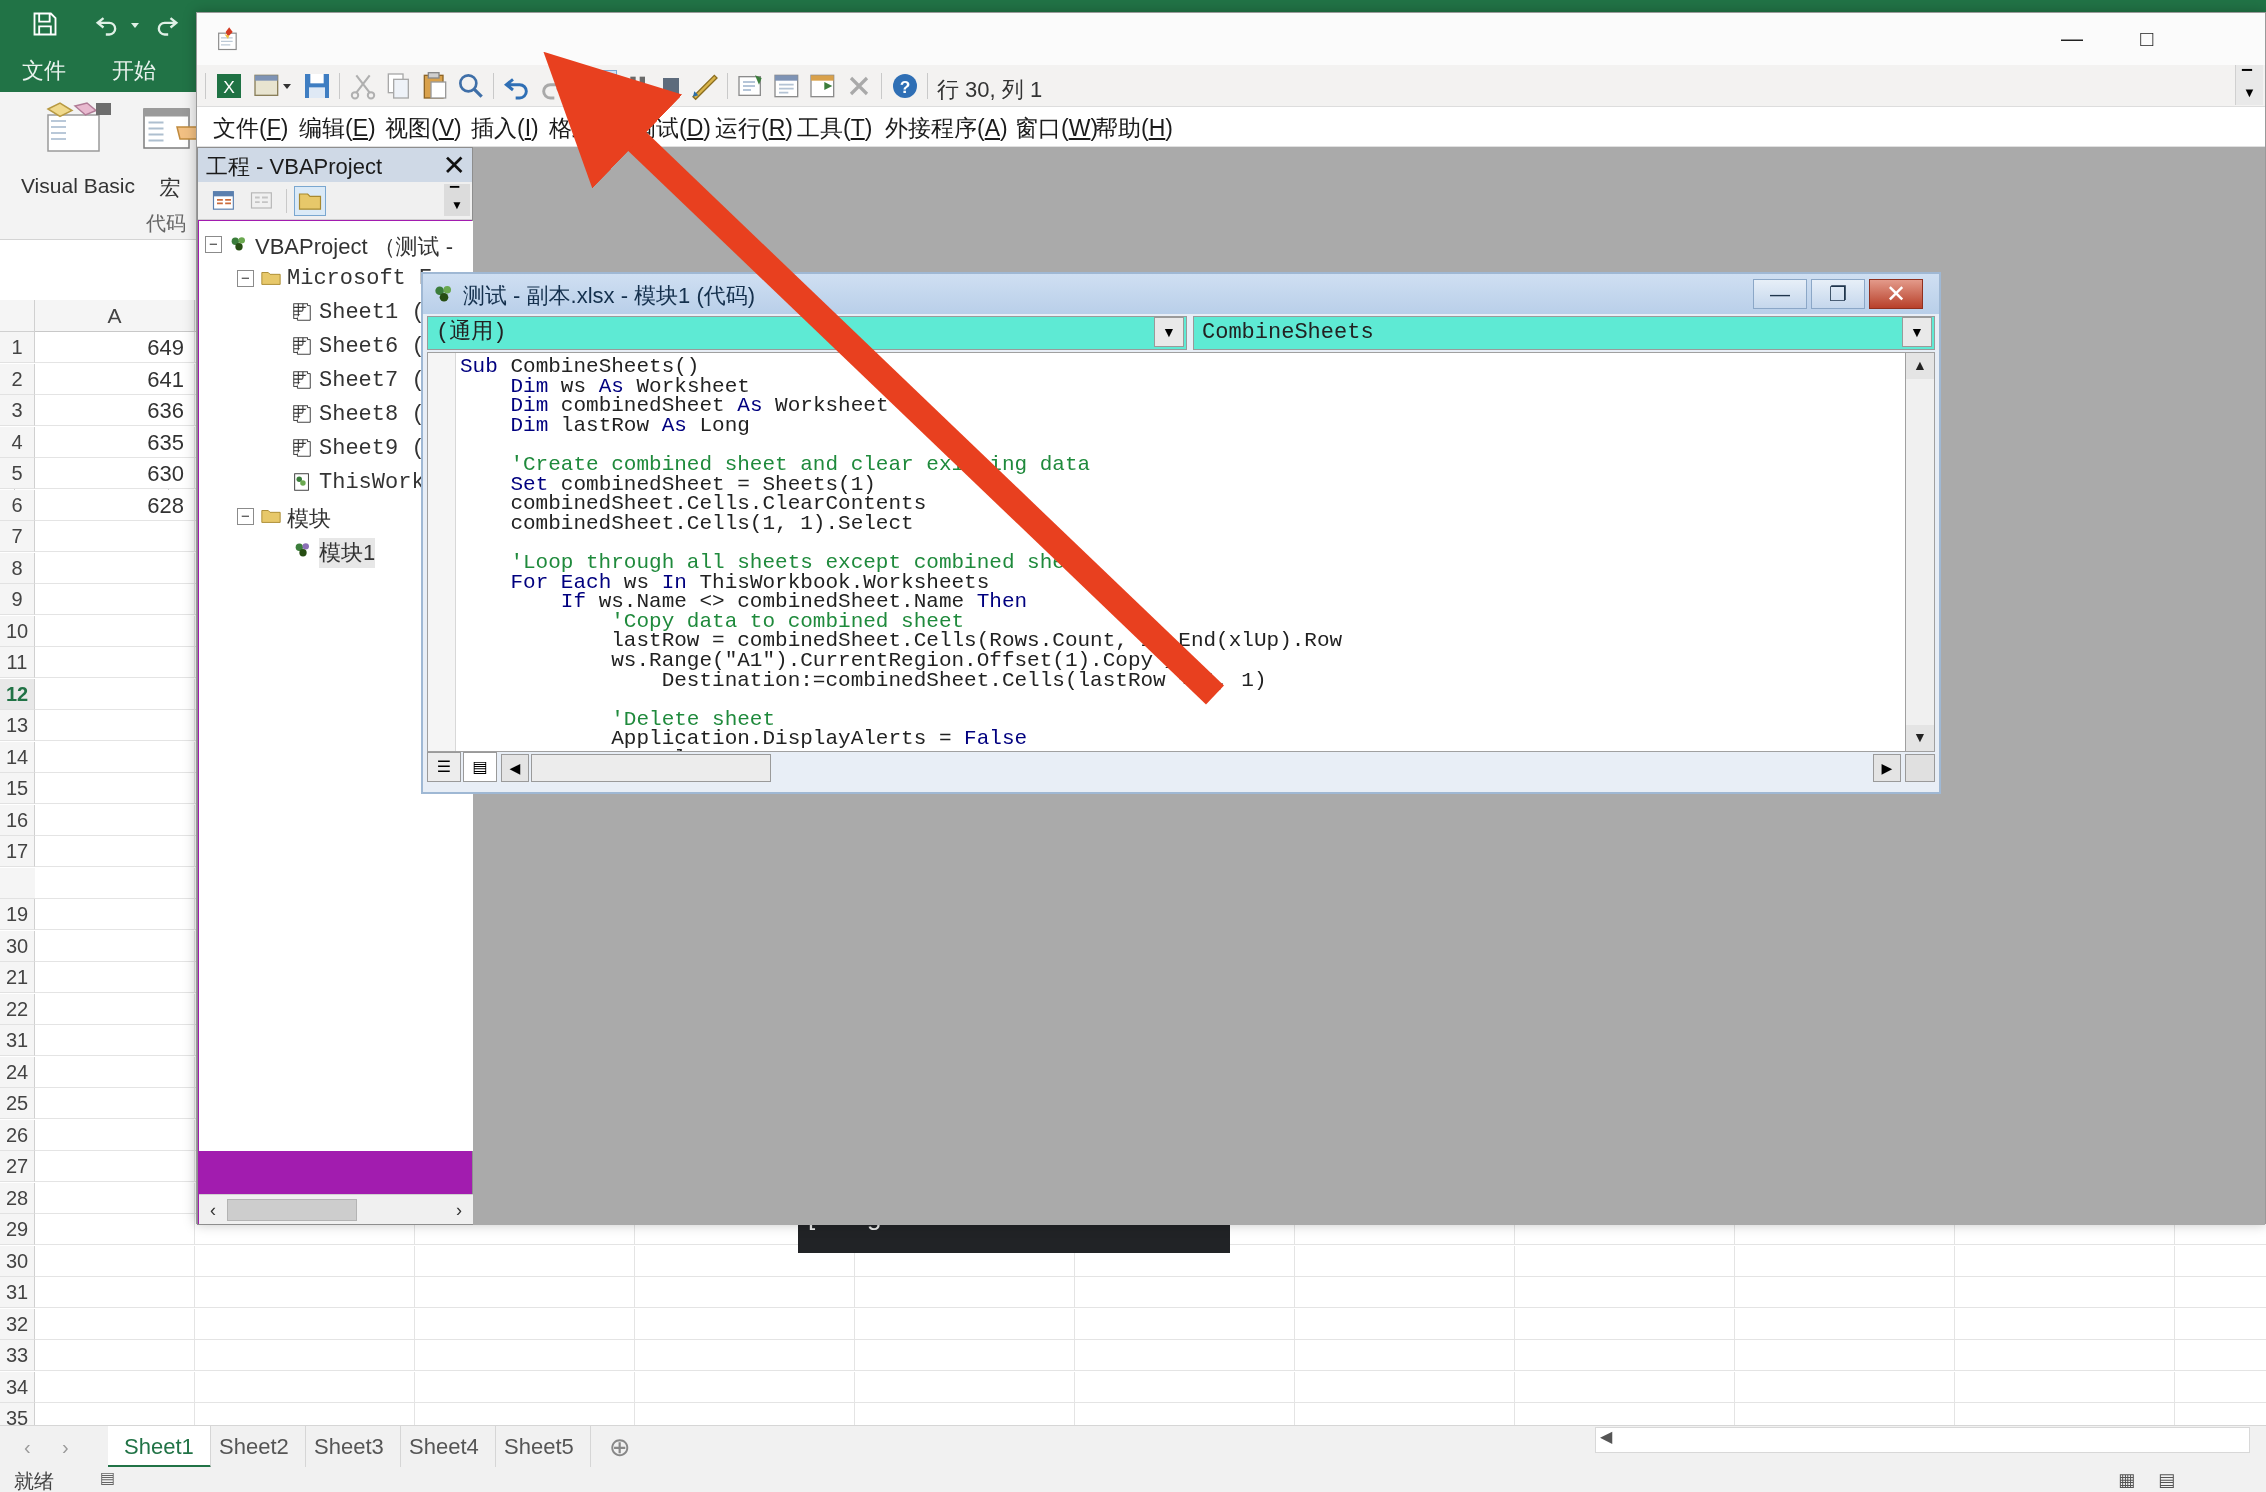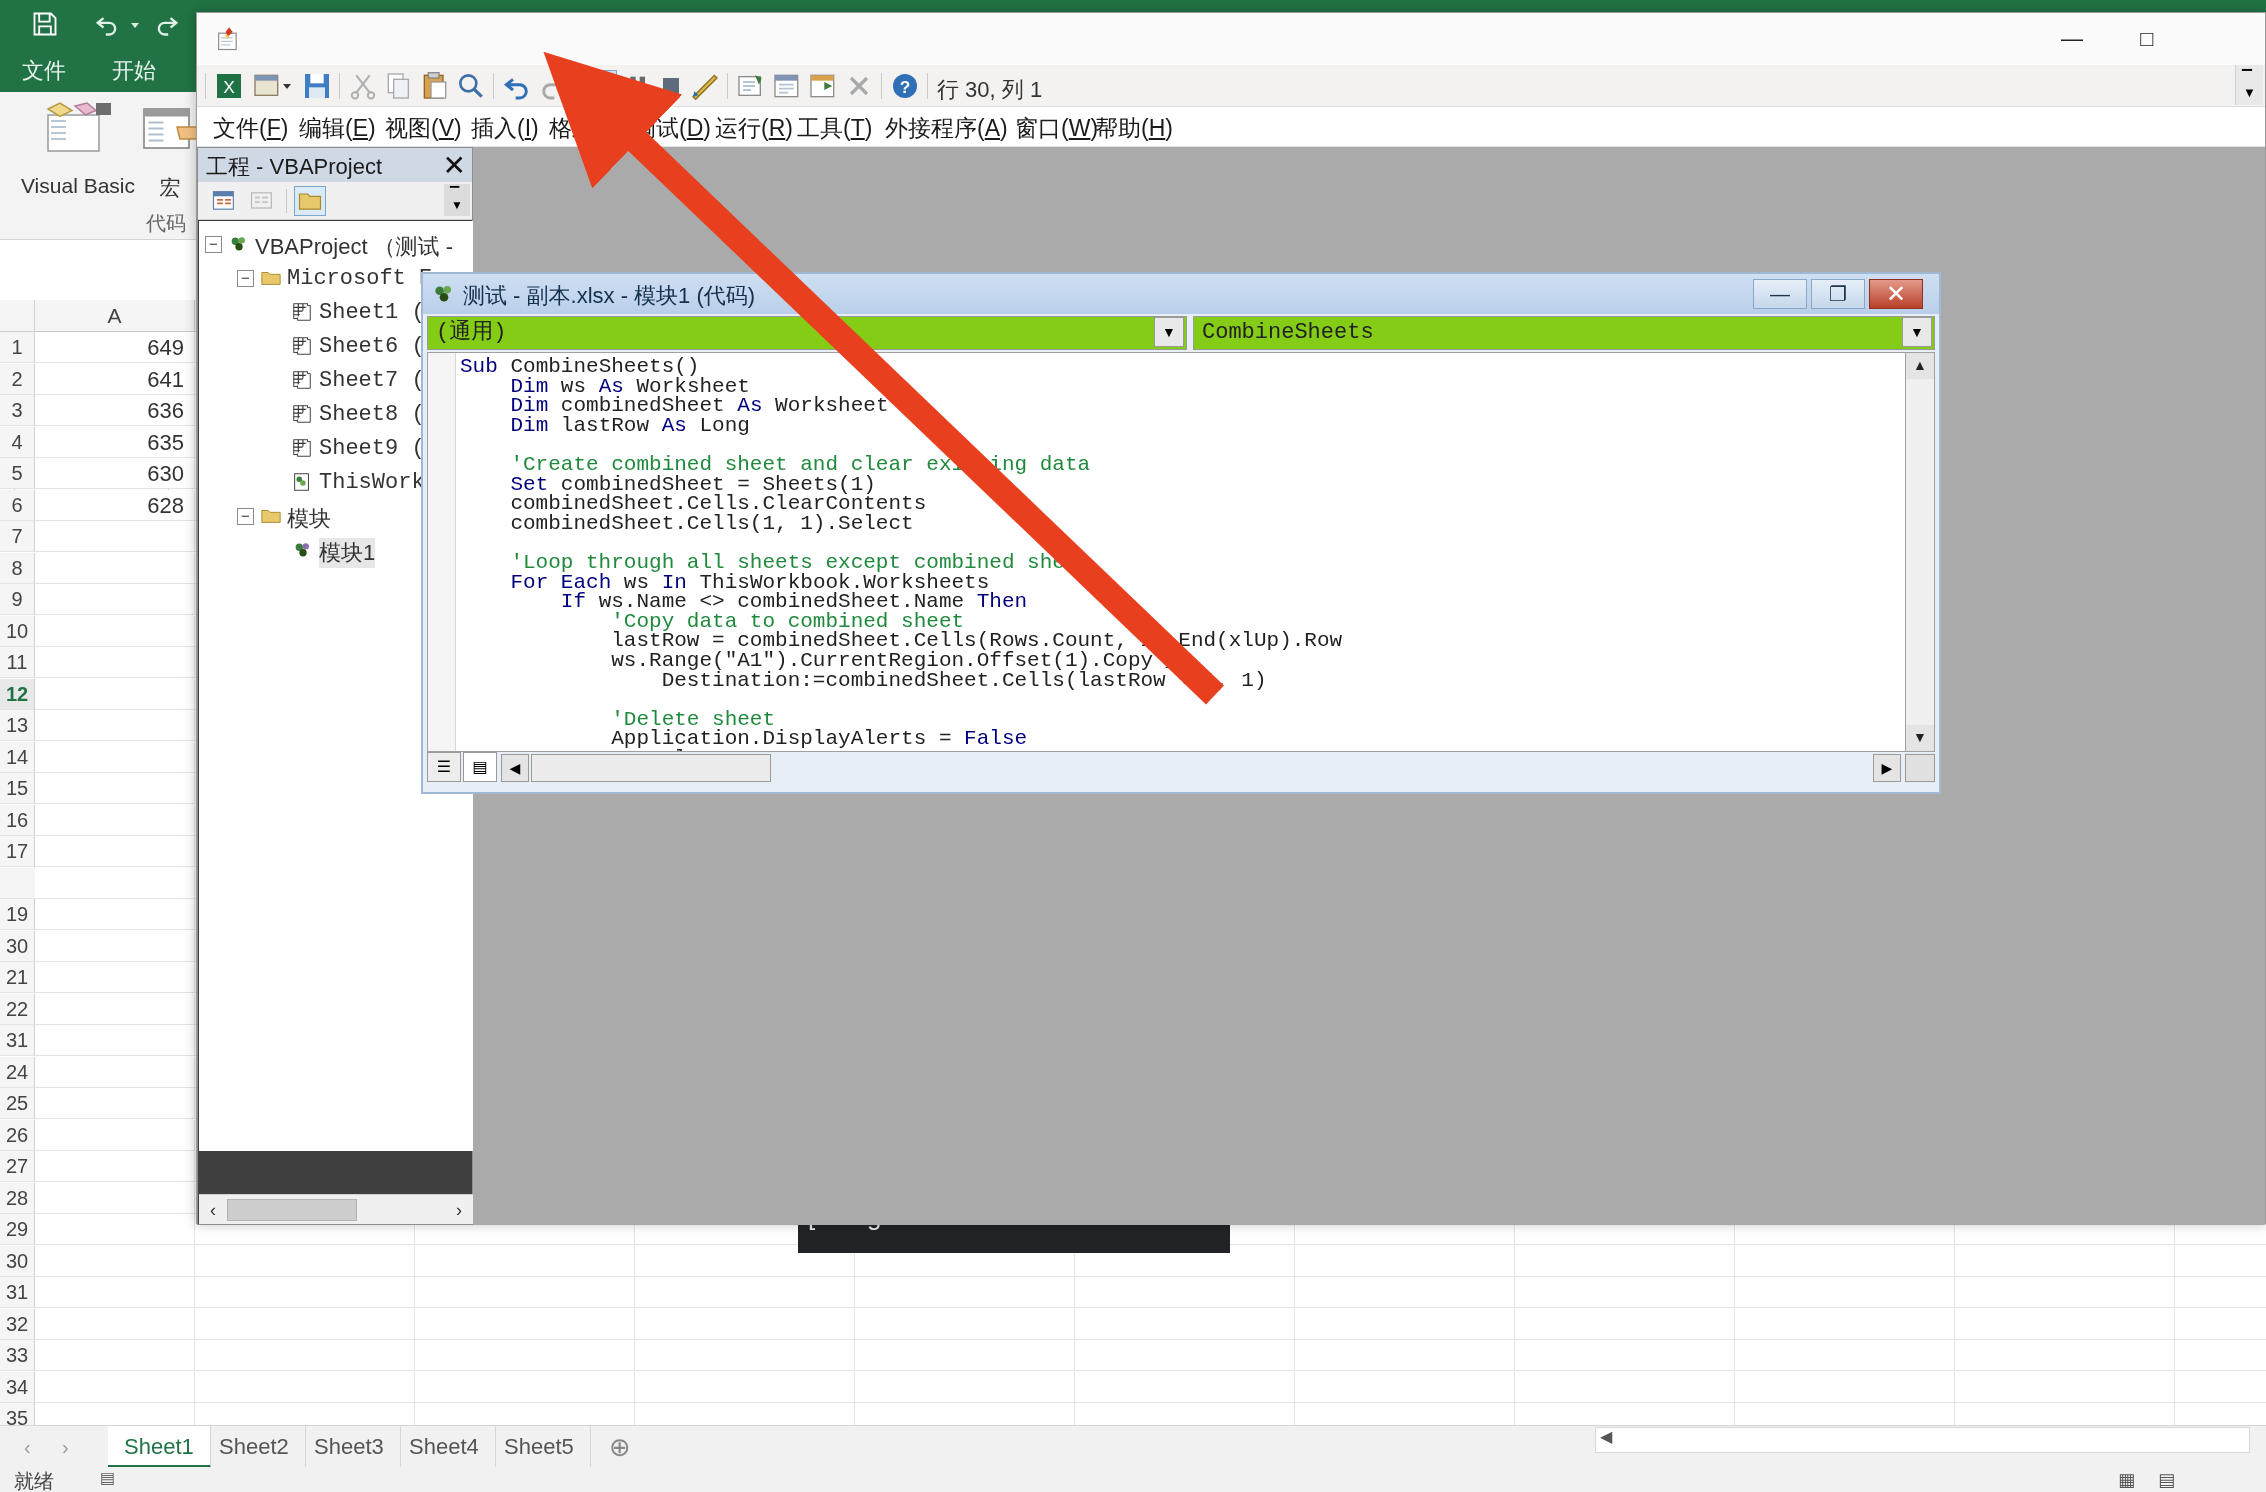--- a/index.html
+++ b/index.html
@@ -121,21 +121,21 @@
   .menu-item { position:absolute; top:6px; font-size:23px; color:#1b1b1b; white-space:nowrap; }
   .menu-item u { text-decoration:underline; }
 
   .vba-mdi {
     position:absolute; left:0; top:134px; width:100%; height:1078px; background:#aaaaaa;
   }
 
   
   #project-explorer {
     position:absolute; left:0px; top:-0px; width:276px; height:1078px;
-    background:#404040; border:1px solid #8e8e8e;
+    background:#a21caf; border:1px solid #8e8e8e;
   }
   .pe-titlebar { position:absolute; left:0; top:0; width:100%; height:34px; background:#cfd9e6; }
   .pe-title { position:absolute; left:8px; top:4px; font-size:22px; color:#1b1b1b; }
   .pe-close { position:absolute; right:6px; top:1px; font-size:28px; font-weight:bold; color:#111; }
   .pe-toolbar { position:absolute; left:0; top:34px; width:100%; height:38px; background:#f0f0f0; border-bottom:1px solid #cfcfcf; }
   .pe-tbbtn { position:absolute; top:4px; width:32px; height:30px; border:1px solid transparent; }
   .pe-tbbtn.on { border:1px solid #7aa7d0; background:#dbeaf7; }
   .pe-tree { position:absolute; left:1px; top:73px; width:274px; height:930px; background:#fff; overflow:hidden; }
   .tnode { position:absolute; font-size:22px; color:#333; white-space:nowrap;
            font-family:"Liberation Mono","DejaVu Sans Mono",monospace; }
@@ -159,21 +159,21 @@
   .cw-title { position:absolute; left:40px; top:7px; font-size:22px; color:#14304d; white-space:nowrap; }
   .cw-icon { position:absolute; left:8px; top:7px; width:26px; height:26px; }
   .cw-btn { position:absolute; top:5px; width:54px; height:30px; border:1px solid #8ba7c7;
             background:linear-gradient(#e7eff8,#c5d7ec); }
   .cw-btn.close { background:linear-gradient(#e39a8a,#b8402a); border-color:#90301f; }
   .cw-btn .gl { position:absolute; left:50%; top:50%; transform:translate(-50%,-50%);
                 font-size:20px; color:#20364d; }
   .cw-btn.close .gl { color:#fff; font-size:24px; font-weight:bold; }
 
   .cw-dropdowns { position:absolute; left:4px; top:42px; width:1508px; height:34px; }
-  .cw-dd { position:absolute; top:0; height:34px; background:#84cc16; border:1px solid #9a9a9a;
+  .cw-dd { position:absolute; top:0; height:34px; background:#5eead4; border:1px solid #9a9a9a;
            font-size:22px; color:#222; padding:2px 8px; line-height:28px;
            font-family:"Liberation Mono","DejaVu Sans Mono",monospace; }
   .cw-dd-arrow { position:absolute; top:1px; width:30px; height:30px; background:#e9e9e9;
                  border:1px solid #9a9a9a; text-align:center; line-height:28px; font-size:14px; }
 
   .cw-code {
     position:absolute; left:4px; top:78px; width:1478px; height:400px;
     background:#ffffff; border:1px solid #a0a0a0; border-right:none; overflow:hidden;
   }
   .code-margin { position:absolute; left:0; top:0; width:28px; height:100%;

